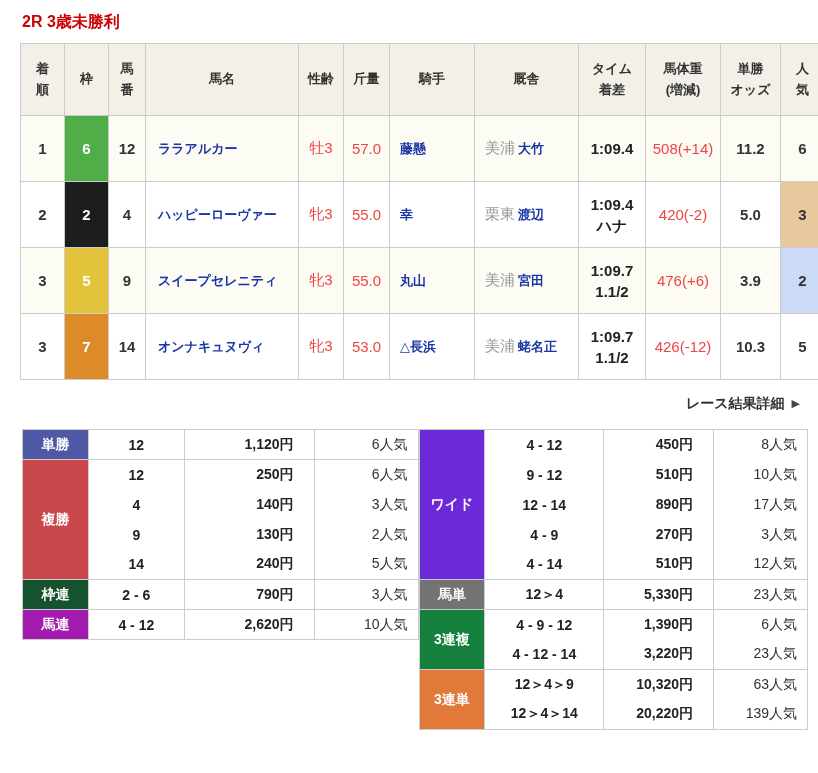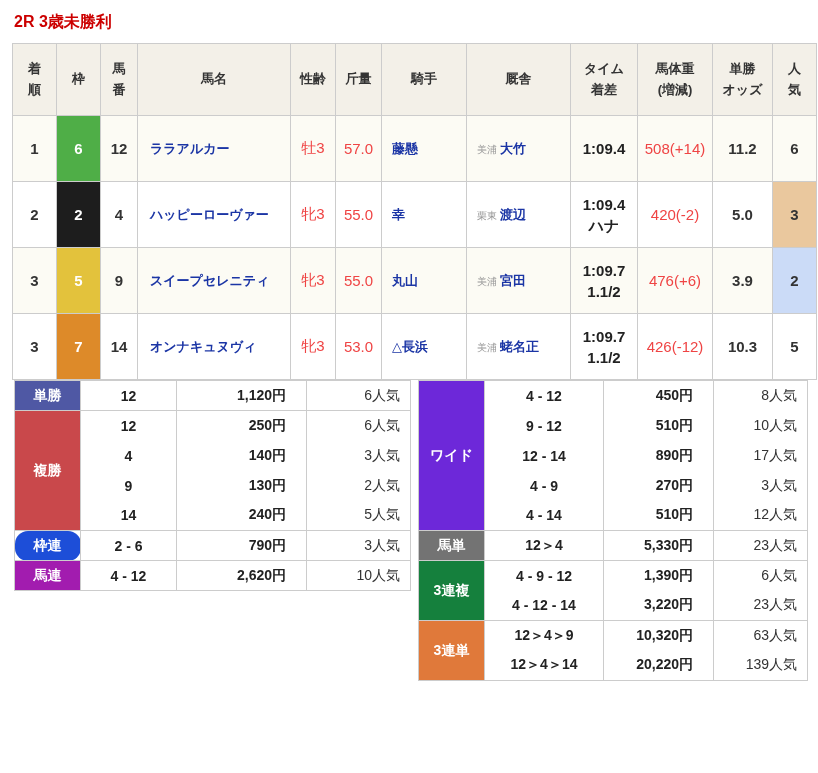--- a/index.html
+++ b/index.html
@@ -2,21 +2,21 @@
 <html><head>
 <meta charset="utf-8">
 <style>
   * { box-sizing: border-box; }
   html,body { margin:0; padding:0; background:#fff; }
   body {
     width:818px; height:773px; overflow:hidden;
     font-family:"Liberation Sans","DejaVu Sans",sans-serif;
     color:#333;
   }
-  .wrap { padding:6px 8px 0 12px; }
+  .wrap { padding:6px 8px 0 20px; }
 
   .race-title { color:#cc0000; font-size:16px; font-weight:bold; margin:6px 0 10px 2px; }
   .subtitle { font-size:14px; font-weight:bold; color:#333; margin:0 0 14px 2px; }
   .subtitle .paren { font-weight:bold; }
   .play-icon {
     display:inline-block; width:17px; height:14px; border-radius:3px;
     background:linear-gradient(#68779f 0%, #2d3a60 100%);
     position:relative; vertical-align:-2px; margin:0 3px;
   }
   .play-icon::after {
@@ -38,21 +38,21 @@
     white-space:pre-line; line-height:1.55; text-align:center; padding:0;
   }
   .results tbody td { height:66px; font-size:15px; text-align:center; padding:0; }
   .results tbody tr.odd { background:#fcfbf4; }
   .c-pos, .c-num, .c-odds, .c-pop { font-weight:bold; color:#333; }
   .c-frame { color:#fff; font-weight:bold; }
   .c-name { text-align:left !important; padding-left:12px !important; }
   .c-jockey { text-align:left !important; padding-left:10px !important; }
   .c-stable { text-align:left !important; padding-left:10px !important; }
   a.lnk { color:#1b35a5; font-weight:bold; text-decoration:none; cursor:pointer; font-size:13px; }
-  .area { color:#999; font-size:10px; font-weight:normal; margin-right:3px; }
+  .area { color:#999; font-size:15px; font-weight:normal; margin-right:3px; }
   .c-sexage, .c-weight, .c-body { color:#ef4444; font-weight:normal; }
   .c-time { font-weight:bold; color:#222; white-space:pre-line; line-height:1.4; }
 
   
   .detail { text-align:right; margin:15px 10px 16px 0; font-size:14px; font-weight:bold; }
   .detail a { color:#333; text-decoration:none; cursor:pointer; }
   .detail .arr { color:#444; font-size:11px; margin-left:7px; vertical-align:1px; }
 
   
   .pay-wrap { display:flex; justify-content:space-between; align-items:flex-start; padding:0 2px; }
@@ -175,20 +175,23 @@
         <td class="c-stable"><span class="area">美浦</span><a class="lnk">蛯名正</a></td>
         <td class="c-time">1:09.7
 1.1/2</td>
         <td class="c-body">426(-12)</td>
         <td class="c-odds">10.3</td>
         <td class="c-pop">5</td>
       </tr>
     </tbody>
   </table>
 
+  <div class="detail">
+    <a><span>レース結果詳細</span><span class="arr">▶</span></a>
+  </div>
 
   <div class="pay-wrap">
 
     <table class="pay pay-left">
       <tbody>
           <tr class="gstart">
         <th style="background-color: rgb(79, 88, 164);">単勝</th>
         <td class="combo">12</td>
         <td class="amount">1,120円</td>
         <td class="pop">6人気</td>
@@ -208,21 +211,21 @@
         <td class="combo">9</td>
         <td class="amount">130円</td>
         <td class="pop">2人気</td>
       </tr>
       <tr>
         <td class="combo">14</td>
         <td class="amount">240円</td>
         <td class="pop">5人気</td>
       </tr>
       <tr class="gstart">
-        <th style="background-color: #1d4ed8; border-radius: 13px;">枠連</th>
+        <th style="background-color: #14532d;">枠連</th>
         <td class="combo">2 - 6</td>
         <td class="amount">790円</td>
         <td class="pop">3人気</td>
       </tr>
       <tr class="gstart">
         <th style="background-color: #a21caf;">馬連</th>
         <td class="combo">4 - 12</td>
         <td class="amount">2,620円</td>
         <td class="pop">10人気</td>
       </tr>

